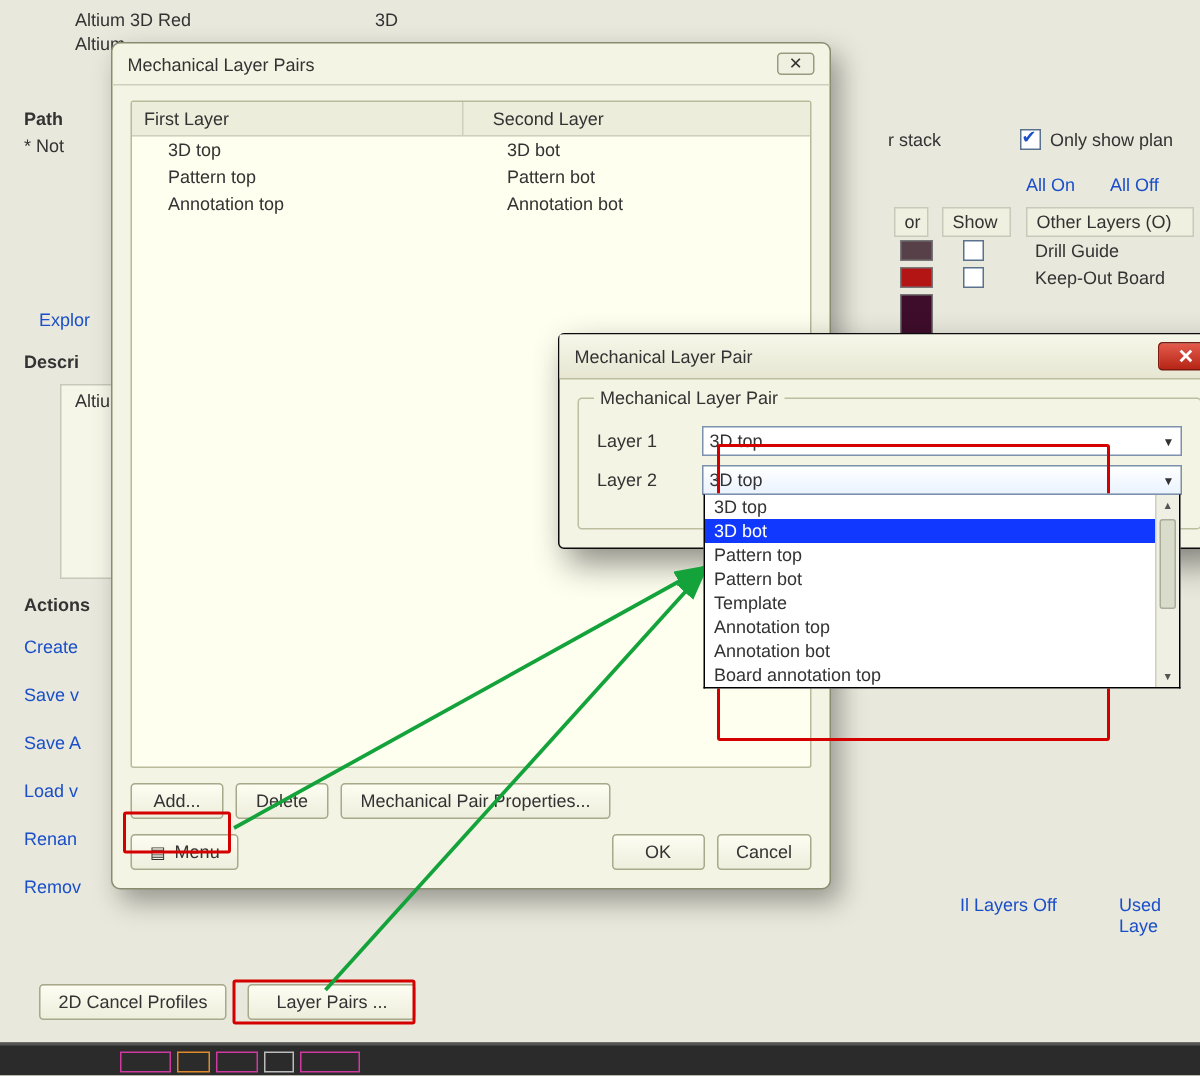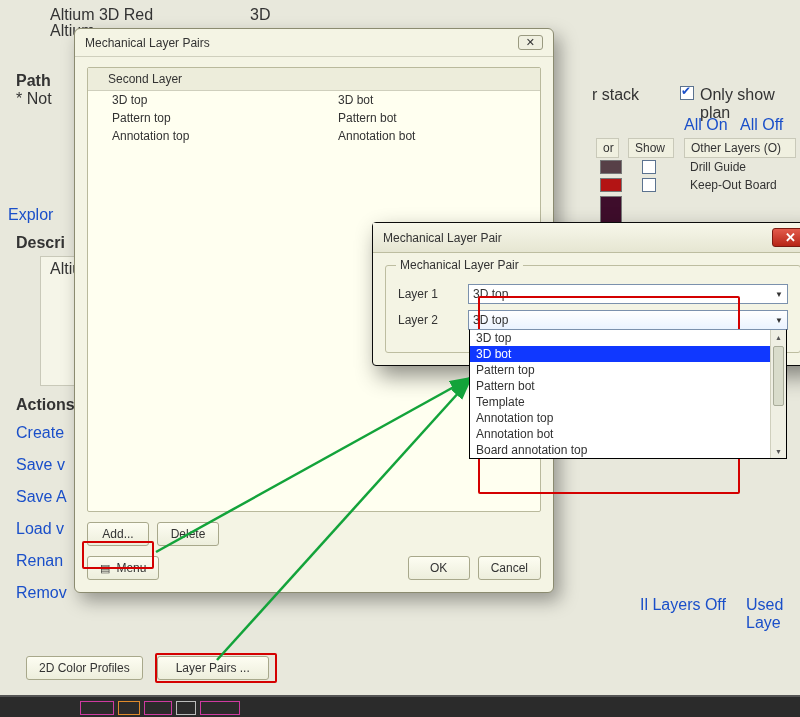--- a/index.html
+++ b/index.html
@@ -8,21 +8,21 @@
     font-size: 12px;
     background: #e8e8dc;
     width: 800px;
     height: 717px;
     position: relative;
     overflow: hidden;
     color: #333;
   }
 
   
-  .bg-row { position: absolute; font-size: 16px; }
+  .bg-row { position: absolute; font-size: 12px; }
   .bg-link { color: #1a4fc9; cursor: pointer; }
   .bg-bold  { font-weight: bold; }
 
   .chk {
     width: 14px; height: 14px;
     display: inline-block;
     border: 1px solid #5b728f;
     background: #fff;
     vertical-align: -3px;
     position: relative;
@@ -277,21 +277,21 @@
 </head>
 <body>
 
 <div class="bg-row" style="left:50px; top:6px;">Altium 3D Red</div>
 <div class="bg-row" style="left:250px; top:6px;">3D</div>
 <div class="bg-row" style="left:50px; top:22px;">Altium</div>
 
 <div class="bg-row bg-bold" style="left:16px; top:72px;">Path</div>
 <div class="bg-row" style="left:16px; top:90px;">* Not</div>
 
-<div class="bg-row bg-link" style="left:8px; top:206px;text-align:right;">Explor</div>
+<div class="bg-row bg-link" style="left:26px; top:206px;text-align:right;">Explor</div>
 <div class="bg-row bg-bold" style="left:16px; top:234px;">Descri</div>
 
 <div class="bg-panel" style="left:40px; top:256px; width:40px; height:130px; border-right:none;"></div>
 <div class="bg-row" style="left:50px; top:260px;">Altiu</div>
 
 <div class="bg-row bg-bold" style="left:16px; top:396px;">Actions</div>
 <div class="bg-row bg-link" style="left:16px; top:424px;">Create</div>
 <div class="bg-row bg-link" style="left:16px; top:456px;">Save v</div>
 <div class="bg-row bg-link" style="left:16px; top:488px;">Save A</div>
 <div class="bg-row bg-link" style="left:16px; top:520px;">Load v</div>
@@ -332,40 +332,42 @@
 </div>
 
 <div class="dlg1">
   <div class="title">
     <span>Mechanical Layer Pairs</span>
     <span class="close-x">✕</span>
   </div>
   <div class="body">
     <div class="listframe">
       <div class="list-head">
+        <div>First Layer</div>
         <div>Second Layer</div>
       </div>
       <div class="list-body">
         <div class="list-row">
           <div>3D top</div>
           <div>3D bot</div>
         </div>
         <div class="list-row">
           <div>Pattern top</div>
           <div>Pattern bot</div>
         </div>
         <div class="list-row">
           <div>Annotation top</div>
           <div>Annotation bot</div>
         </div>
       </div>
     </div>
     <div class="btnbar">
       <div class="btn">Add...</div>
       <div class="btn">Delete</div>
+      <div class="btn big">Mechanical Pair Properties...</div>
     </div>
     <div class="btnbar" style="margin-top:10px;">
       <div class="btn" style="display:flex;gap:6px;align-items:center;">
         <span style="font-size:11px;">▤</span>
         <span>Menu</span>
       </div>
       <div style="flex:1"></div>
       <div class="btn">OK</div>
       <div class="btn">Cancel</div>
     </div>
@@ -407,21 +409,21 @@
               <div class="a dn">▼</div>
             </div>
           </div>
         </div>
       </div>
     </div>
   </div>
 </div>
 
 <div class="bottom-btns">
-  <div class="btn">2D Color Profiles</div>
+  <div class="btn">2D Cancel Profiles</div>
   <div class="btn" style="min-width:112px;">Layer Pairs ...</div>
 </div>
 
 <div class="hl" style="left:82px; top:541px; width:72px; height:28px;"></div>
 <div class="hl" style="left:155px; top:653px; width:122px; height:30px;"></div>
 <div class="hl" style="left:478px; top:296px; width:262px; height:198px;"></div>
 
 <svg class="arrows" width="800" height="717">
   <defs>
     <marker id="ah" markerWidth="10" markerHeight="10" refX="8" refY="3" orient="auto">

